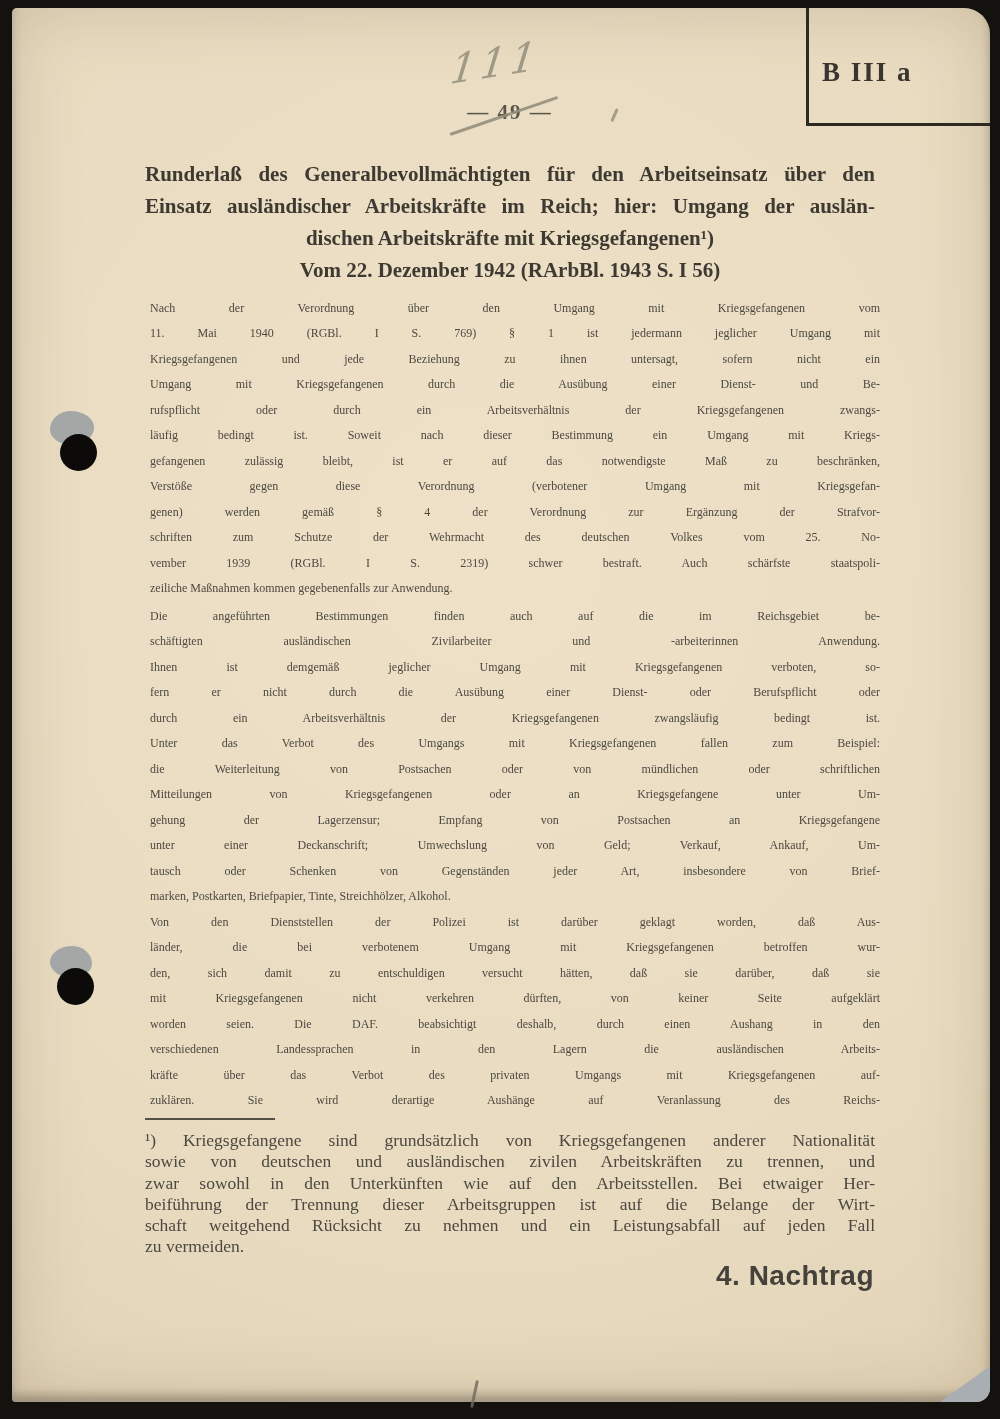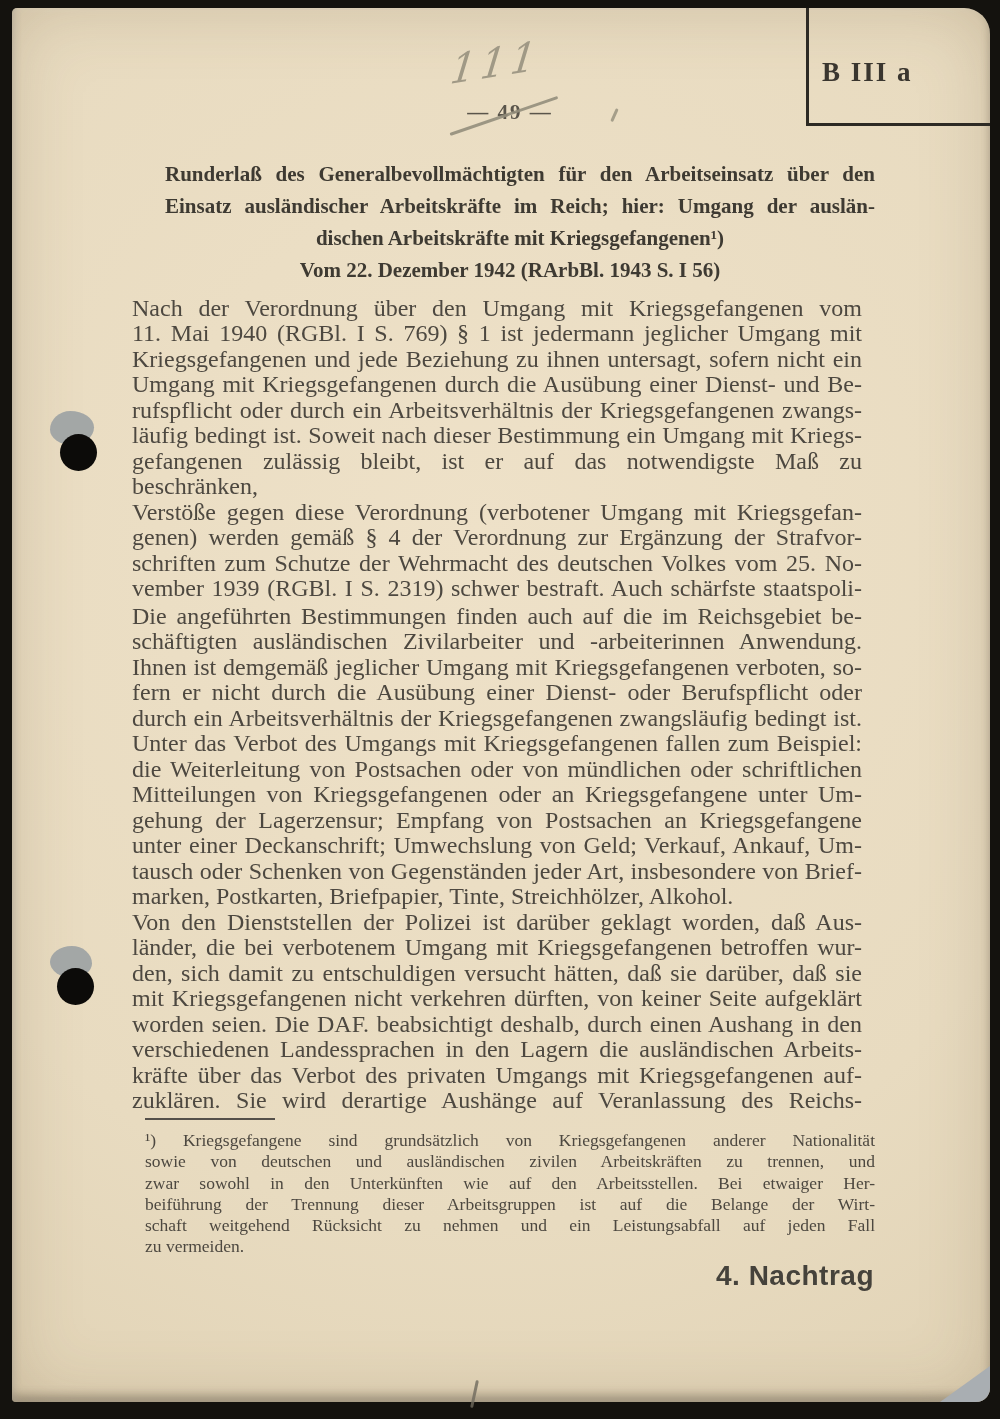--- a/index.html
+++ b/index.html
@@ -48,27 +48,27 @@
     border-radius:2px;opacity:.9;
   }
   .pencil-tick{position:absolute;background:var(--pencil);border-radius:2px;opacity:.8;}
   .tick-1{left:601px;top:100px;width:2.5px;height:14px;transform:rotate(24deg);}
   .tick-2{left:461px;top:1372px;width:2.5px;height:28px;transform:rotate(12deg);background:#6f6a5e;}
   
   .title-block{
     position:absolute;left:133px;top:150px;width:730px;
     font-weight:bold;font-size:21px;color:var(--title-ink);
   }
-  .title-block .tline{line-height:32px;margin-left:20px;}
+  .title-block .tline{line-height:32px;}
   .date-line{
     position:absolute;left:133px;top:246px;width:730px;height:32px;
     line-height:32px;text-align:center;font-weight:bold;font-size:21px;color:var(--title-ink);
   }
   
-  .para{position:absolute;left:120px;width:730px;font-size:24px;color:var(--ink);}
+  .para{position:absolute;left:138px;width:730px;font-size:12px;color:var(--ink);}
   .para .tline{line-height:25.45px;}
   .p1{top:288px;}
   .p2{top:596px;}
   .p3{top:902px;}
   
   .tline{text-align:justify;text-align-last:justify;}
   .tline-last{text-align:left;text-align-last:left;}
   .center-last .tline-last{text-align:left;text-align-last:center;}
   .justify-last .tline-last{text-align:justify;text-align-last:justify;}
   
@@ -130,20 +130,21 @@
       <div class="tline">11. Mai 1940 (RGBl. I S. 769) § 1 ist jedermann jeglicher Umgang mit</div>
       <div class="tline">Kriegsgefangenen und jede Beziehung zu ihnen untersagt, sofern nicht ein</div>
       <div class="tline">Umgang mit Kriegsgefangenen durch die Ausübung einer Dienst- und Be-</div>
       <div class="tline">rufspflicht oder durch ein Arbeitsverhältnis der Kriegsgefangenen zwangs-</div>
       <div class="tline">läufig bedingt ist. Soweit nach dieser Bestimmung ein Umgang mit Kriegs-</div>
       <div class="tline">gefangenen zulässig bleibt, ist er auf das notwendigste Maß zu beschränken,</div>
       <div class="tline">Verstöße gegen diese Verordnung (verbotener Umgang mit Kriegsgefan-</div>
       <div class="tline">genen) werden gemäß § 4 der Verordnung zur Ergänzung der Strafvor-</div>
       <div class="tline">schriften zum Schutze der Wehrmacht des deutschen Volkes vom 25. No-</div>
       <div class="tline">vember 1939 (RGBl. I S. 2319) schwer bestraft. Auch schärfste staatspoli-</div>
+      <div class="tline tline-last">zeiliche Maßnahmen kommen gegebenenfalls zur Anwendung.</div>
     </div>
 
   <div class="para p2">
       <div class="tline">Die angeführten Bestimmungen finden auch auf die im Reichsgebiet be-</div>
       <div class="tline">schäftigten ausländischen Zivilarbeiter und -arbeiterinnen Anwendung.</div>
       <div class="tline">Ihnen ist demgemäß jeglicher Umgang mit Kriegsgefangenen verboten, so-</div>
       <div class="tline">fern er nicht durch die Ausübung einer Dienst- oder Berufspflicht oder</div>
       <div class="tline">durch ein Arbeitsverhältnis der Kriegsgefangenen zwangsläufig bedingt ist.</div>
       <div class="tline">Unter das Verbot des Umgangs mit Kriegsgefangenen fallen zum Beispiel:</div>
       <div class="tline">die Weiterleitung von Postsachen oder von mündlichen oder schriftlichen</div>

